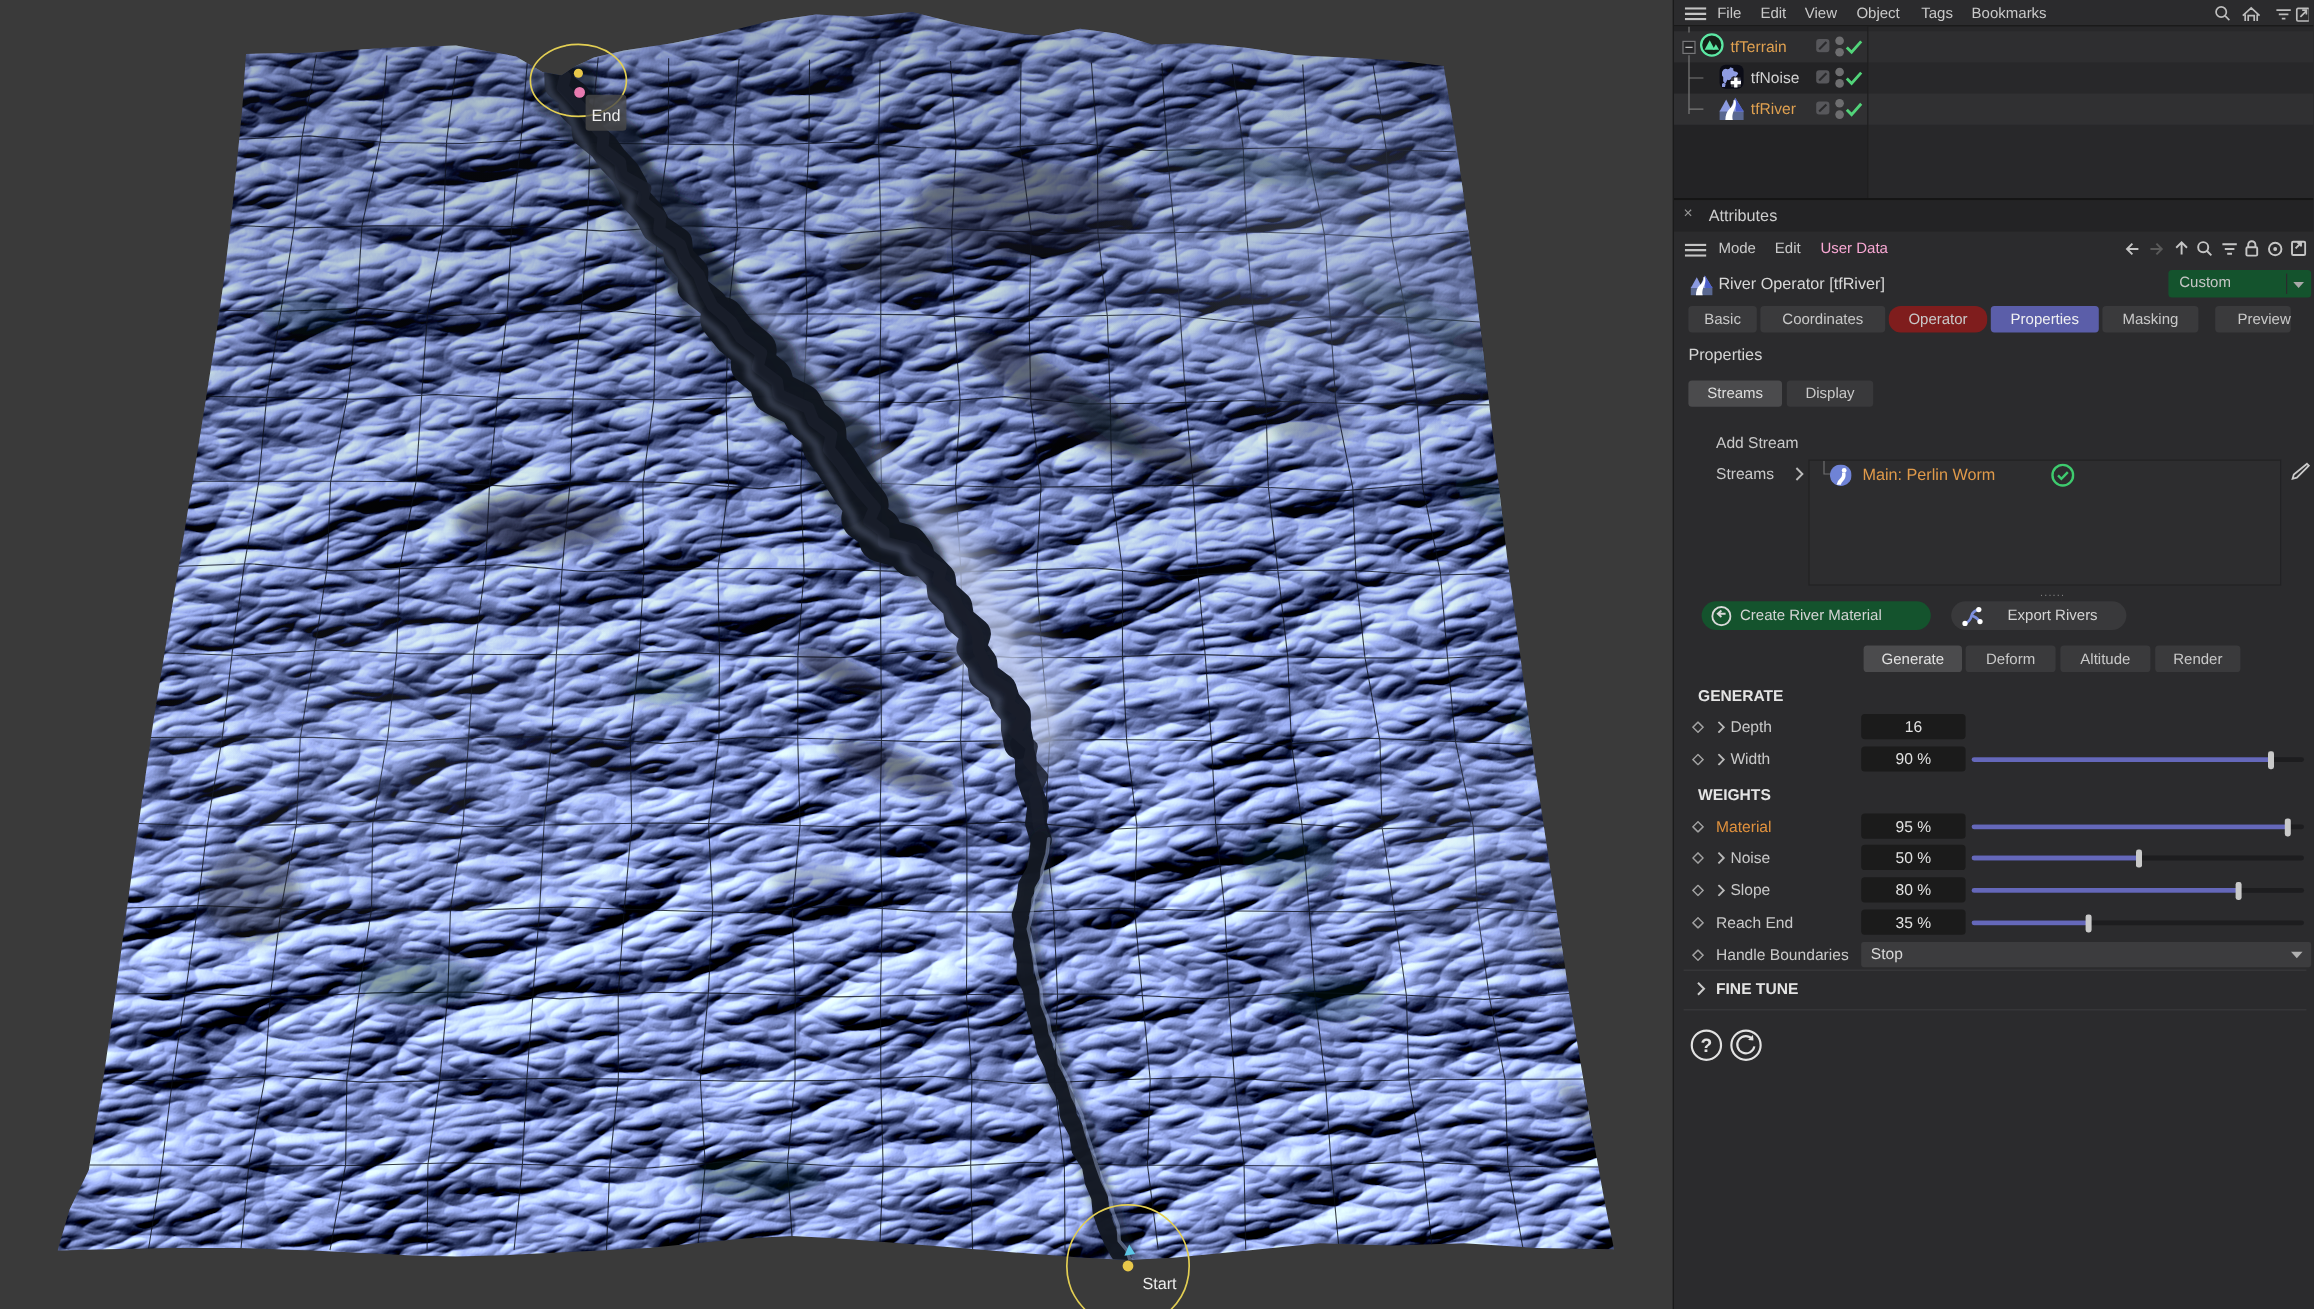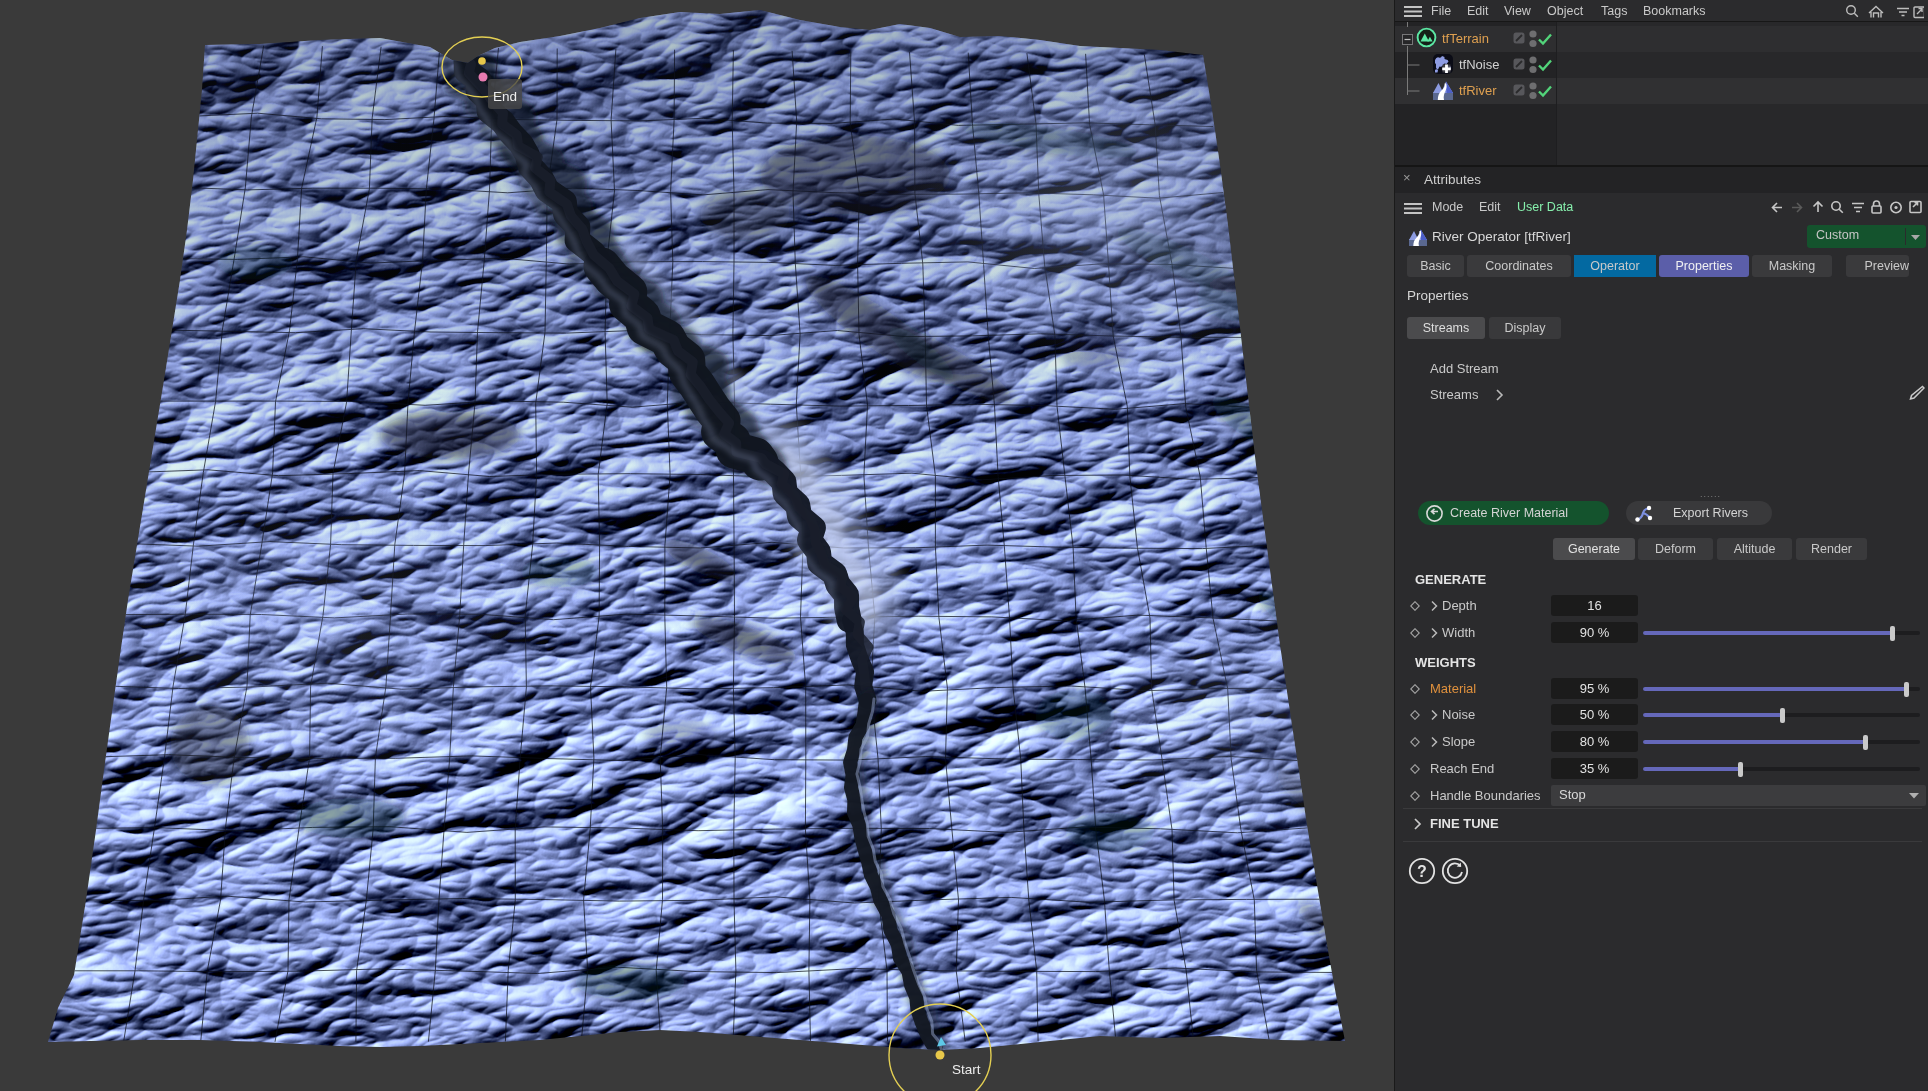--- a/index.html
+++ b/index.html
@@ -257,21 +257,21 @@
     <div class="abs" style="left:8px;top:3px;font-size:13px;color:#9a9a9a;">×</div>
     <div class="abs" style="left:29px;top:5px;font-size:13.5px;color:#cdcdcd;">Attributes</div>
   </div>
 
   <div class="abs" style="left:0;top:26px;width:533px;height:30px;">
     <svg class="abs" style="left:9px;top:10px" width="18" height="11">
             <path d="M0,1h18M0,5.5h18M0,10h18" stroke="#c4c4c4" stroke-width="1.9"></path>
           </svg>
     <div class="abs" style="left:37px;top:7px;font-size:12.5px;color:#c9c9c9;">Mode</div>
     <div class="abs" style="left:84px;top:7px;font-size:12.5px;color:#c9c9c9;">Edit</div>
-    <div class="abs" style="left:122px;top:7px;font-size:12.5px;color:#86efac;">User Data</div>
+    <div class="abs" style="left:122px;top:7px;font-size:12.5px;color:#f9a8d4;">User Data</div>
     <svg class="abs" style="left:375px;top:6px" width="152" height="17">
       <g stroke="#c6c6c6" stroke-width="1.6" fill="none">
         <path d="M12,8.5h-9M7,4l-4.5,4.5L7,13"></path>
         <path d="M22,8.5h9M27,4l4.5,4.5L27,13" stroke="#5a5a5a"></path>
         <path d="M48,13V3M43.5,7.5L48,3l4.5,4.5"></path>
         <circle cx="66" cy="7" r="4.2"></circle>
               <path d="M69.2,10.2l3.6,3.6"></path>
         <path d="M82,4.5h12M84,8.5h8M86,12.5h4"></path>
         <rect x="102" y="7" width="9" height="7" rx="1"></rect>
               <path d="M103.5,7V5a3,3 0 0 1 6,0v2"></path>
@@ -297,37 +297,52 @@
       <svg class="abs" style="left:104px;top:10px" width="9" height="5">
               <path d="M0,0l4.5,5L9,0z" fill="#a8a8a8"></path>
             </svg>
       <div class="abs" style="left:98px;top:3px;width:1px;height:17px;background:#2b2b2d;"></div>
     </div>
   </div>
 
   <div class="abs" style="left:0;top:88px;width:533px;height:23px;">
     <div class="abs" style="left:12px;top:0;width:57px;height:22px;background:#3a3a3c;border-radius:3px;font-size:12.5px;color:#c9c9c9;text-align:center;line-height:22px;">Basic</div>
     <div class="abs" style="left:72px;top:0;width:104px;height:22px;background:#3a3a3c;border-radius:3px;font-size:12.5px;color:#c9c9c9;text-align:center;line-height:22px;">Coordinates</div>
-    <div class="abs" style="left:179px;top:0;width:82px;height:22px;background:#0369a1;border-radius:0;font-size:12.5px;color:#c9c9c9;text-align:center;line-height:22px;">Operator</div>
+    <div class="abs" style="left:179px;top:0;width:82px;height:22px;background:#7f1d1d;border-radius:10px;font-size:12.5px;color:#c9c9c9;text-align:center;line-height:22px;">Operator</div>
     <div class="abs" style="left:264px;top:0;width:90px;height:22px;background:#5b5ea9;border-radius:3px;font-size:12.5px;color:#f0f0f2;text-align:center;line-height:22px;">Properties</div>
     <div class="abs" style="left:357px;top:0;width:80px;height:22px;background:#3a3a3c;border-radius:3px;font-size:12.5px;color:#c9c9c9;text-align:center;line-height:22px;">Masking</div>
     <div class="abs" style="left:451px;top:0;width:63px;height:22px;background:#3a3a3c;border-radius:3px;font-size:12.5px;color:#c9c9c9;text-align:right;line-height:22px;">Preview</div>
   </div>
 
   <div class="abs" style="left:12px;top:121px;font-size:13.5px;color:#d5d5d5;">Properties</div>
 
   <div class="abs" style="left:12px;top:150px;width:78px;height:22px;background:#4b4b4d;border-radius:3px;font-size:12.5px;color:#dedede;text-align:center;line-height:22px;">Streams</div>
   <div class="abs" style="left:94px;top:150px;width:72px;height:22px;background:#39393b;border-radius:3px;font-size:12.5px;color:#c9c9c9;text-align:center;line-height:22px;">Display</div>
 
   <div class="abs" style="left:35px;top:194px;font-size:13px;color:#c9c9c9;">Add Stream</div>
 
   <div class="abs" style="left:35px;top:220px;font-size:13px;color:#c9c9c9;">Streams</div>
   <svg class="abs" style="left:101px;top:222px" width="8" height="12">
           <path d="M1,1l5,5l-5,5" stroke="#b9b9b9" stroke-width="1.6" fill="none"></path>
         </svg>
+  <div class="abs" style="left:112px;top:216px;width:394px;height:105px;background:#2d2d2f;border:1px solid #222224;box-sizing:border-box;">
+    <svg class="abs" style="left:8px;top:0px" width="18" height="15">
+            <path d="M4,0v11h10" stroke="#6e6e70" stroke-width="1" fill="none"></path>
+          </svg>
+    <svg class="abs" style="left:17px;top:3px" width="18" height="18">
+      <circle cx="9" cy="9" r="9" fill="#6f83d6"></circle>
+      <path d="M5.5,17 q0.6,-3.4 2.8,-5 q2.2,-1.7 1.7,-5 l2.8,0 q0.9,4 -1.7,6.7 q-2,2.1 -2,3.3 z" fill="#ffffff"></path>
+      <circle cx="11.8" cy="5" r="2" fill="#ffffff"></circle>
+    </svg>
+    <div class="abs" style="left:44px;top:4px;font-size:13.5px;color:#e09a4a;">Main: Perlin Worm</div>
+    <svg class="abs" style="left:201px;top:2px" width="20" height="20">
+            <circle cx="10" cy="10" r="8.6" fill="none" stroke="#3ecb6e" stroke-width="2"></circle>
+            <path d="M6,10.2l2.8,2.8l5.4-5.6" stroke="#3ecb6e" stroke-width="2" fill="none"></path>
+          </svg>
+  </div>
   <svg class="abs" style="left:512px;top:218px" width="18" height="18">
           <path d="M15.5,1.5 l1.5,1.5 l-10,10 l-3.5,1l1,-3.5 z" fill="none" stroke="#c9c9c9" stroke-width="1.5"></path>
         </svg>
   <div class="abs" style="left:305px;top:322px;width:22px;height:3px;color:#808080;font-size:9px;letter-spacing:1px;">......</div>
 
   <div class="abs" style="left:23px;top:334px;width:191px;height:24px;background:#14532d;border-radius:12px;">
     <svg class="abs" style="left:8px;top:4px" width="17" height="17">
             <circle cx="8.5" cy="8.5" r="7.6" fill="none" stroke="#d8d8d8" stroke-width="1.6"></circle>
             <path d="M12,6.5h-6M8.5,3.8L5.5,6.5l3,2.7" stroke="#d8d8d8" stroke-width="1.6" fill="none"></path>
           </svg>

